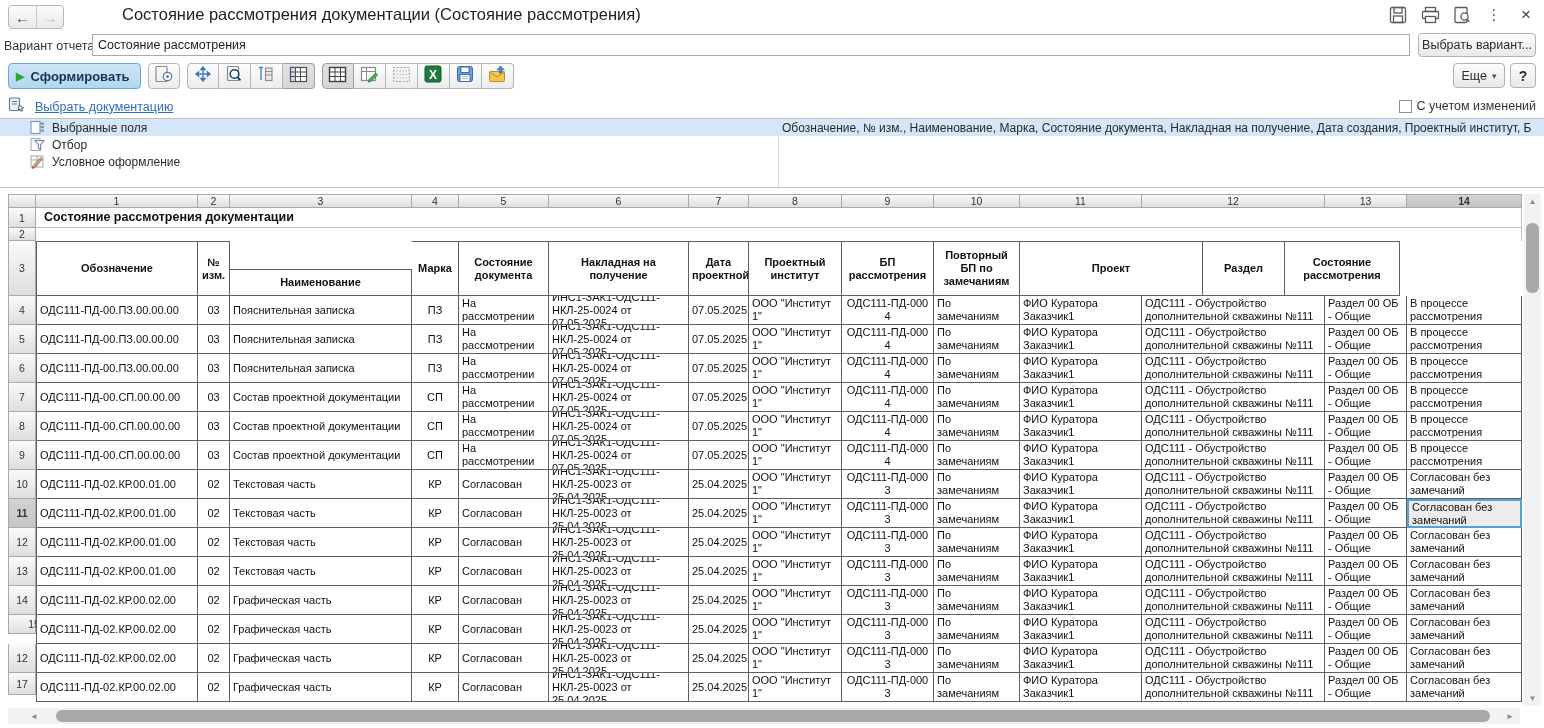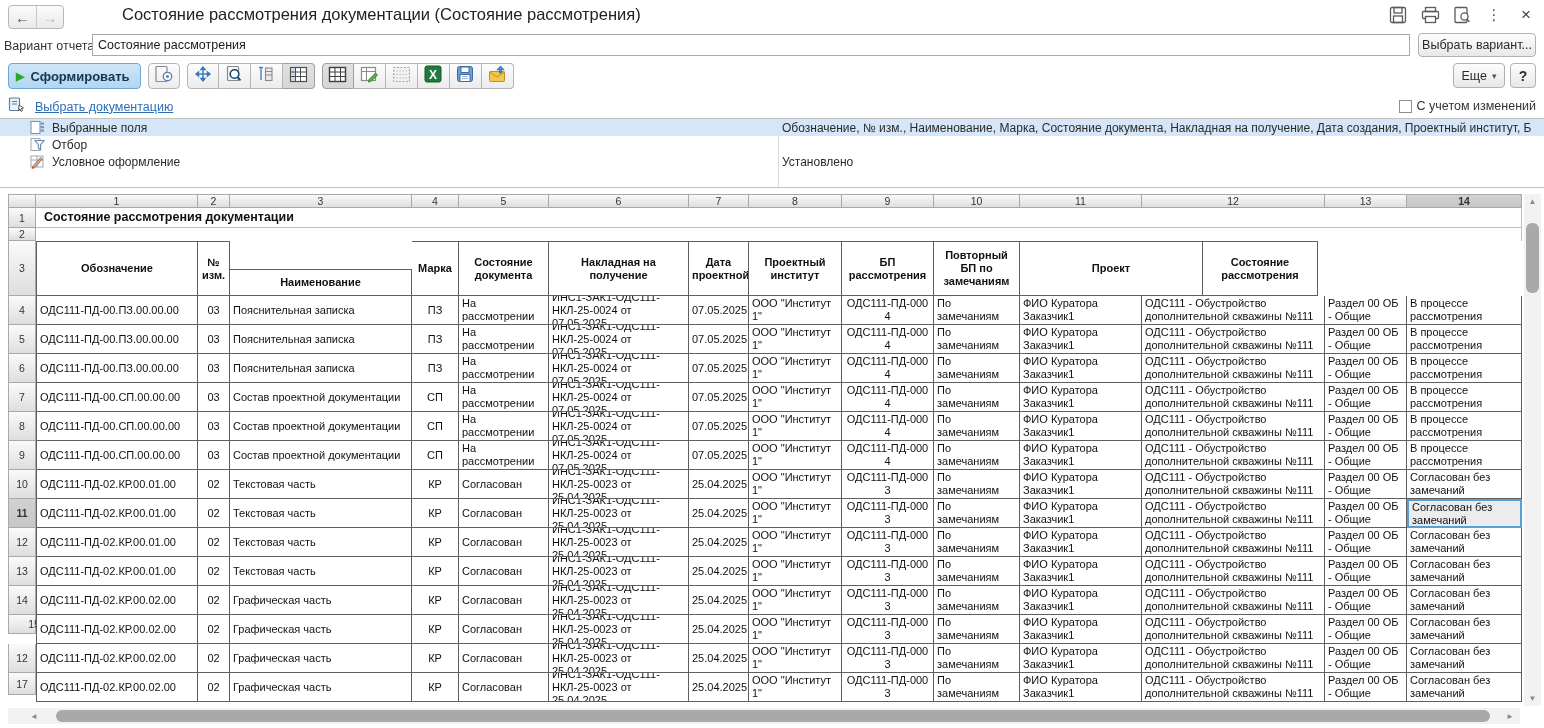--- a/index.html
+++ b/index.html
@@ -270,21 +270,20 @@
   </div>
   <div class="sp-row">
     <span class="sp-icon"><svg width="15" height="15" viewBox="0 0 15 15" fill="none">
           <rect x="1" y="2" width="12" height="11" fill="#fff" stroke="#9aa8b8"></rect>
           <line x1="1" y1="6" x2="13" y2="6" stroke="#9aa8b8"></line>
           <line x1="7" y1="2" x2="7" y2="13" stroke="#9aa8b8"></line>
           <path d="M2 13L10.5 3.5l2 1.6L4.5 14z" fill="#caa27a" stroke="#8a6a45" stroke-width="0.7"></path>
           <path d="M2 13l2.5 1-2.8.9z" fill="#c0392b"></path>
         </svg></span>
     <span class="sp-label">Условное оформление</span>
-    <span class="sp-value">Установлено</span>
   </div>
 </div>
 
 <div class="sheet">
   <div class="colstrip" id="col-strip">
     <div class="corner" style="width: 28px;"></div>
   <div class="colnum" style="width: 162px;">1</div>
       <div class="colnum" style="width: 32px;">2</div>
       <div class="colnum" style="width: 182px;">3</div>
       <div class="colnum" style="width: 47px;">4</div>
@@ -338,20 +337,23 @@
         </div>
         <div class="cell hcell" style="width: 92px;">
           <span>БП рассмотрения</span>
         </div>
         <div class="cell hcell" style="width: 86px;">
           <span>Повторный БП по замечаниям</span>
         </div>
         <div class="cell hcell" style="width: 183px;">
           <span>Проект</span>
         </div>
+        <div class="cell hcell" style="width: 82px;">
+          <span>Раздел</span>
+        </div>
         <div class="cell hcell" style="width: 115px;">
           <span>Состояние рассмотрения</span>
         </div>
       </div>
       <div class="trow" style="height: 29px;">
         <div class="rowhdr" style="height: 29px;">4</div>
         <div class="cell dcell first-c" style="width: 162px;">
           <span>ОДС111-ПД-00.ПЗ.00.00.00</span>
         </div>
         <div class="cell dcell al-c" style="width: 32px;">

